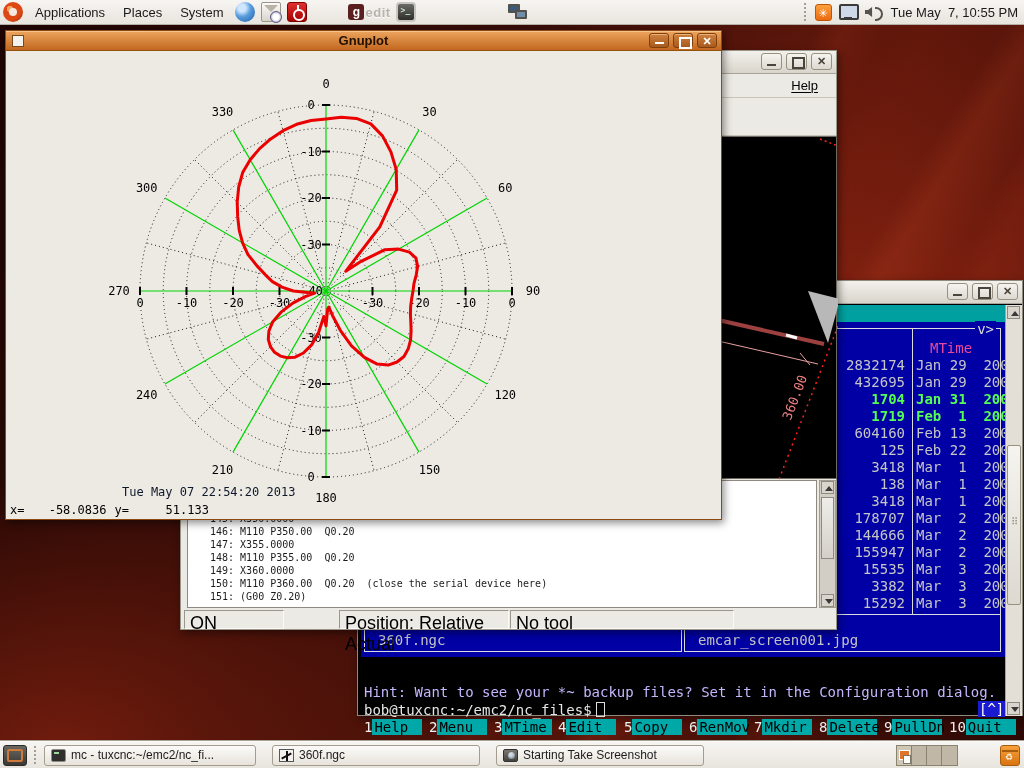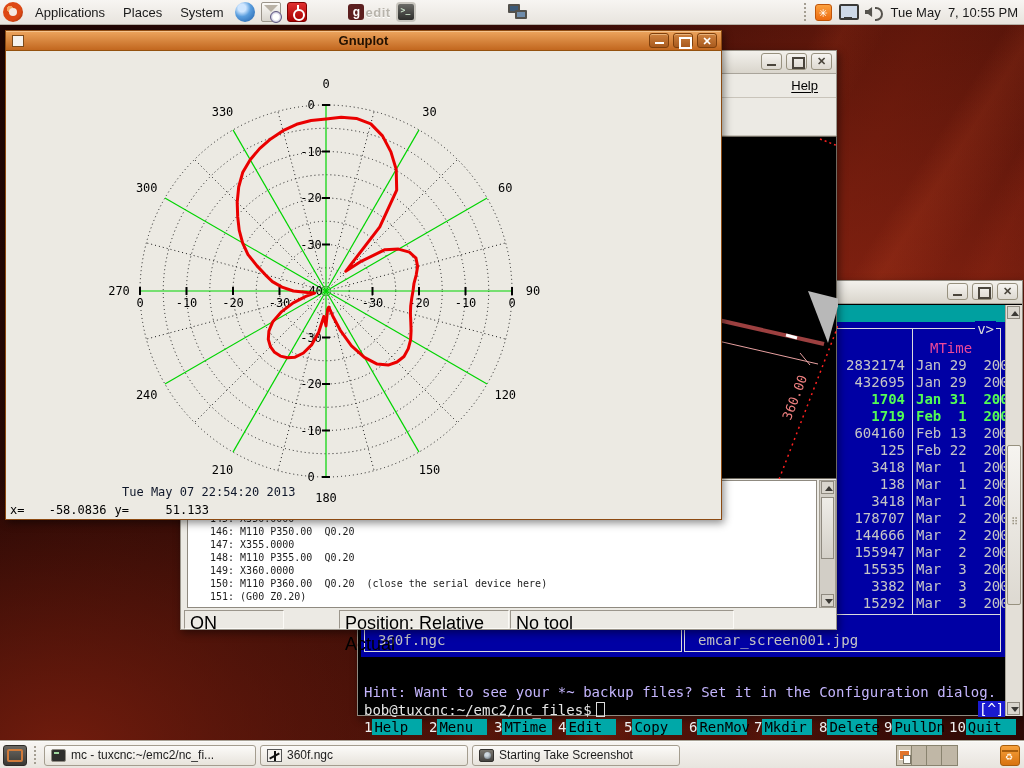--- a/index.html
+++ b/index.html
@@ -442,21 +442,21 @@
     <span class="grip"></span>
     <span class="p-icon star-icon" style="width:17px;height:17px;"></span>
     <span class="p-icon monitor-icon"></span>
     <span class="p-icon speaker-icon"></span>
     <span id="clock">Tue May  7, 10:55 PM</span>
   </div>
 
   <div class="panel" id="taskbar">
     <span class="show-desktop"></span>
     <span class="grip"></span>
-    <span id="task-buttons" style="display:flex;align-items:center;">
+    <span id="task-buttons" style="display:flex;align-items:center;gap:12px;">
         <div class="task-btn" style="width: 212px;">
           <span class="tb-ic terminal-icon"></span>
           <span class="lbl">mc - tuxcnc:~/emc2/nc_fi...</span>
         </div>
         <div class="task-btn" style="width: 208px;">
           <span class="tb-ic axis-icon"></span>
           <span class="lbl">360f.ngc</span>
         </div>
         <div class="task-btn" style="width: 208px;">
           <span class="tb-ic camera-icon"></span>

